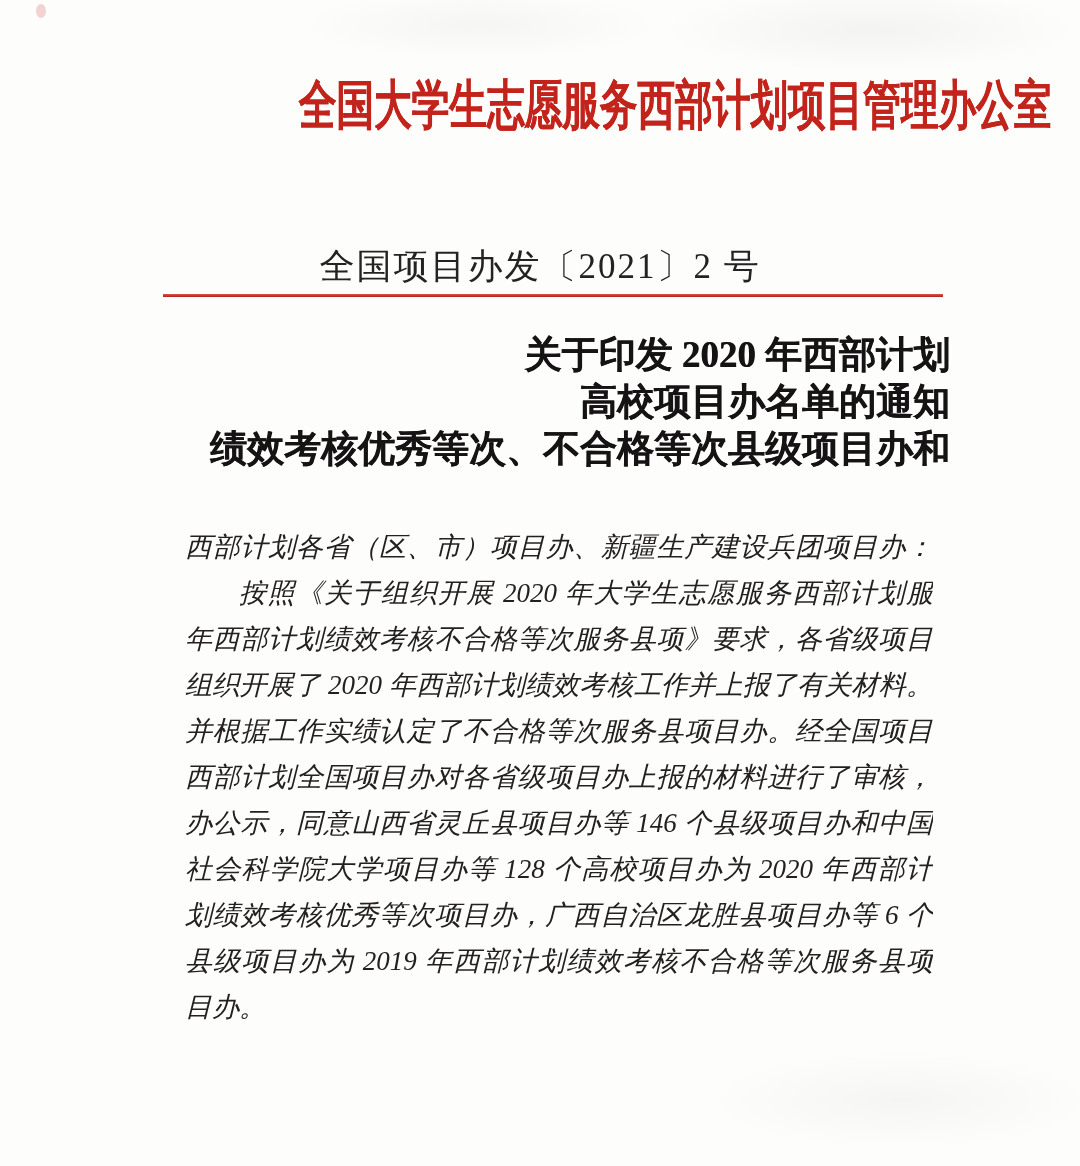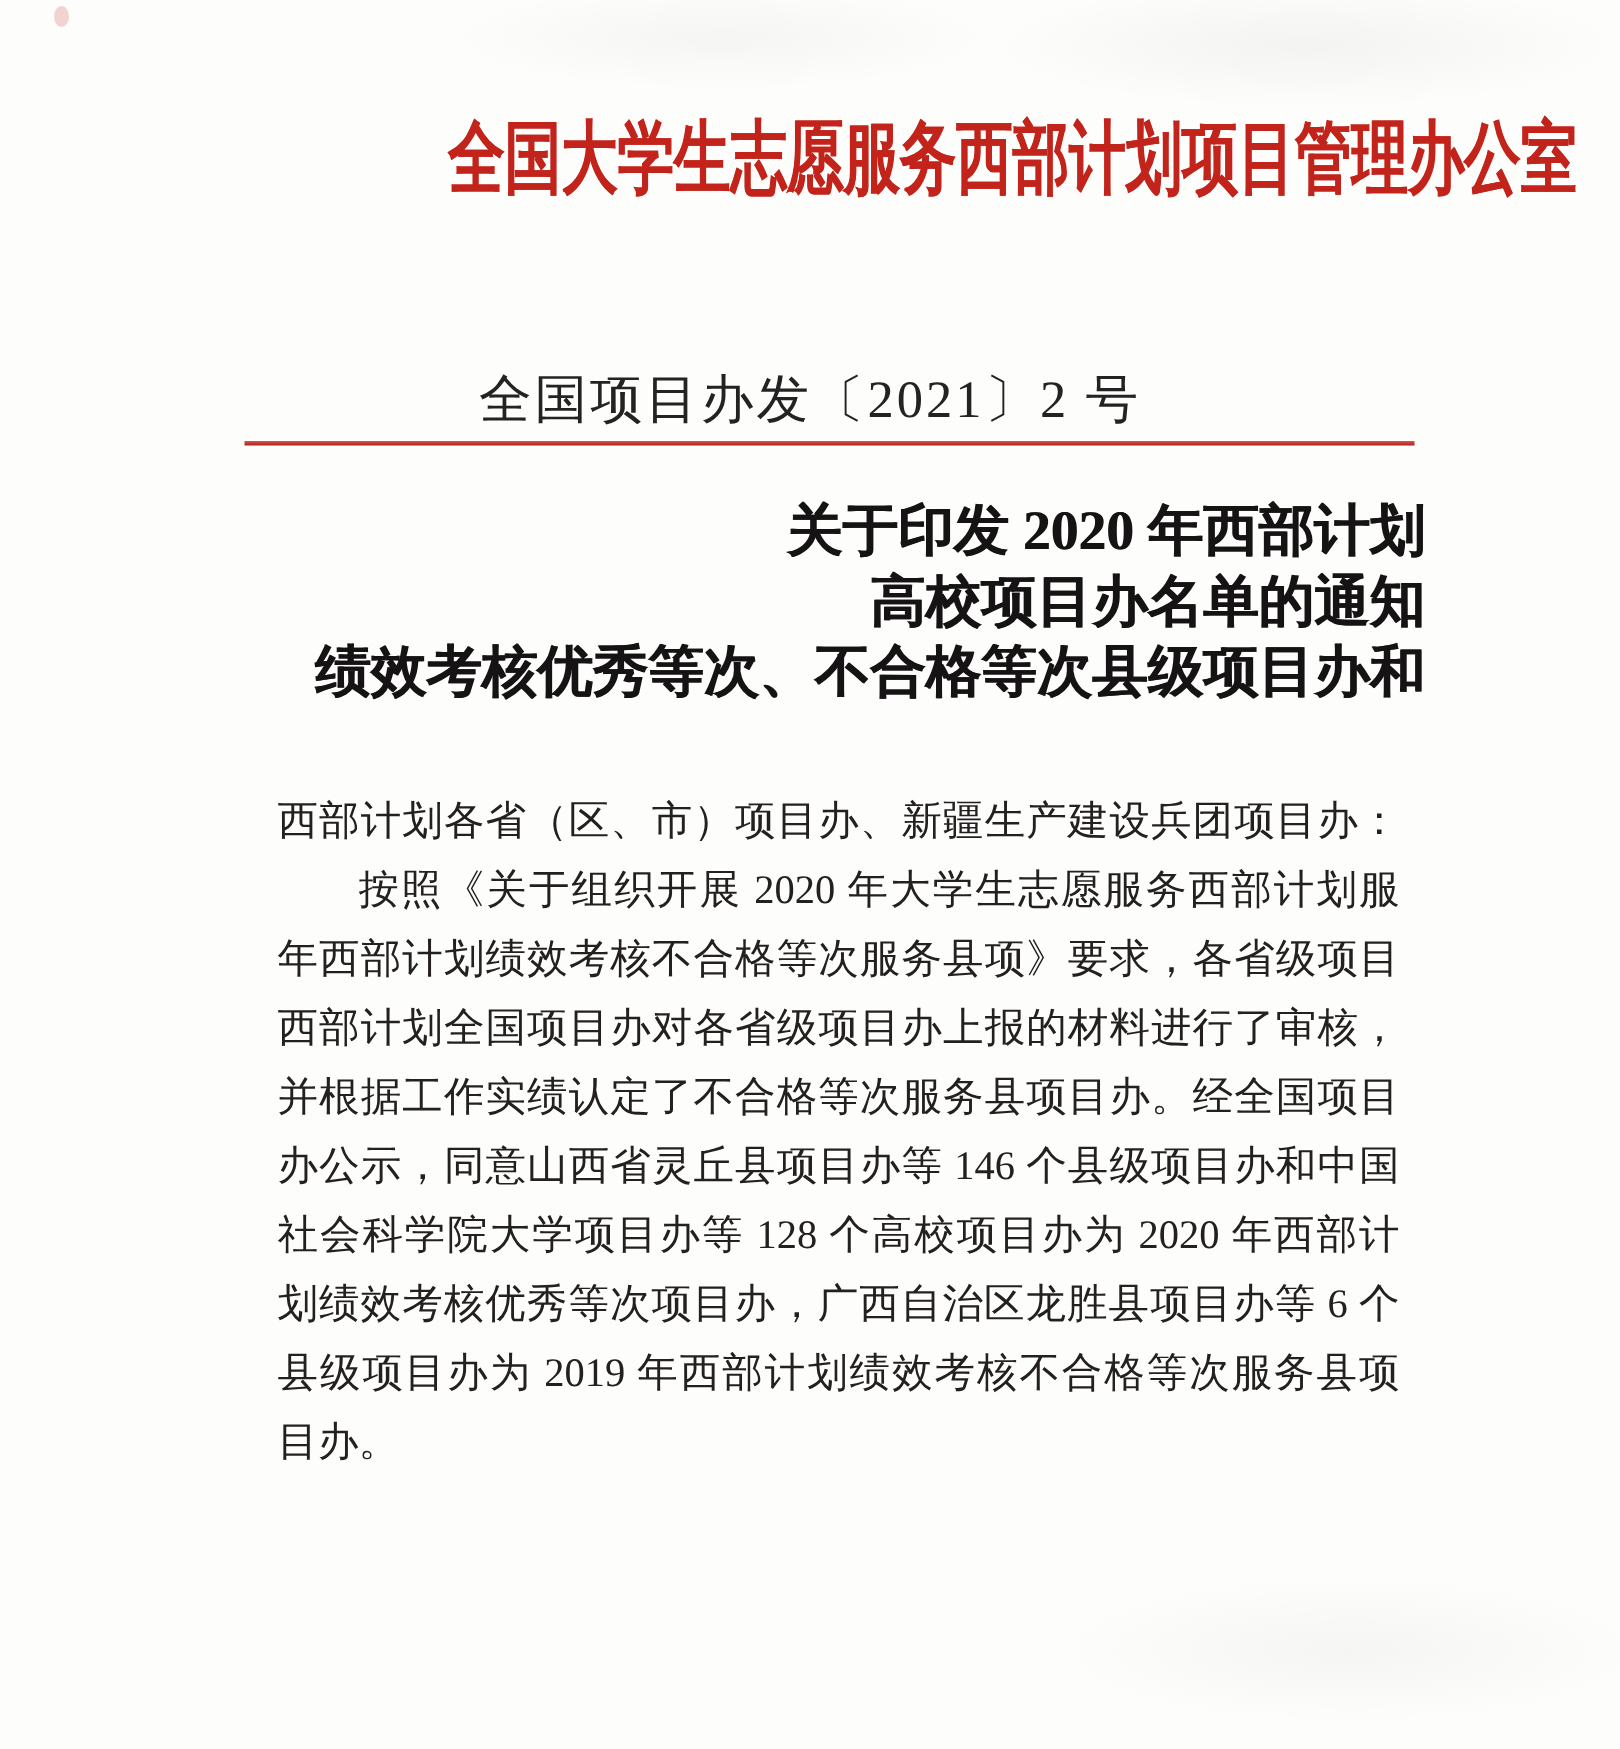--- a/index.html
+++ b/index.html
@@ -88,20 +88,21 @@
 
   
   .body-text {
     position: absolute;
     top: 524px;
     left: 185px;
     width: 748px;
     font-size: 27px;
     line-height: 46px;
     color: #242020;
+    font-style: italic;
   }
   .b-line {
     text-align: justify;
     text-align-last: justify;
     text-justify: inter-character;
     height: 46px;
     overflow: hidden;
   }
   .b-line.indent { text-indent: 54px; }
   .b-line.plain {
@@ -127,22 +128,23 @@
   <div class="notice-title">
     <div class="t-line">关于印发 2020 年西部计划</div>
     <div class="t-line">高校项目办名单的通知</div>
     <div class="t-line">绩效考核优秀等次、不合格等次县级项目办和</div>
   </div>
 
   <div class="body-text">
     <div class="b-line">西部计划各省（区、市）项目办、新疆生产建设兵团项目办：</div>
     <div class="b-line indent">按照《关于组织开展 2020 年大学生志愿服务西部计划服</div>
     <div class="b-line">年西部计划绩效考核不合格等次服务县项》要求，各省级项目办</div>
+    <div class="b-line">组织开展了 2020 年西部计划绩效考核工作并上报了有关材料。</div>
+    <div class="b-line">并根据工作实绩认定了不合格等次服务县项目办。经全国项目</div>
     <div class="b-line">西部计划全国项目办对各省级项目办上报的材料进行了审核，</div>
-    <div class="b-line">并根据工作实绩认定了不合格等次服务县项目办。经全国项目</div>
     <div class="b-line">办公示，同意山西省灵丘县项目办等 146 个县级项目办和中国</div>
     <div class="b-line">社会科学院大学项目办等 128 个高校项目办为 2020 年西部计</div>
     <div class="b-line">划绩效考核优秀等次项目办，广西自治区龙胜县项目办等 6 个</div>
     <div class="b-line">县级项目办为 2019 年西部计划绩效考核不合格等次服务县项</div>
     <div class="b-line plain">目办。</div>
   </div>
 
 </div>
 
 </body></html>

